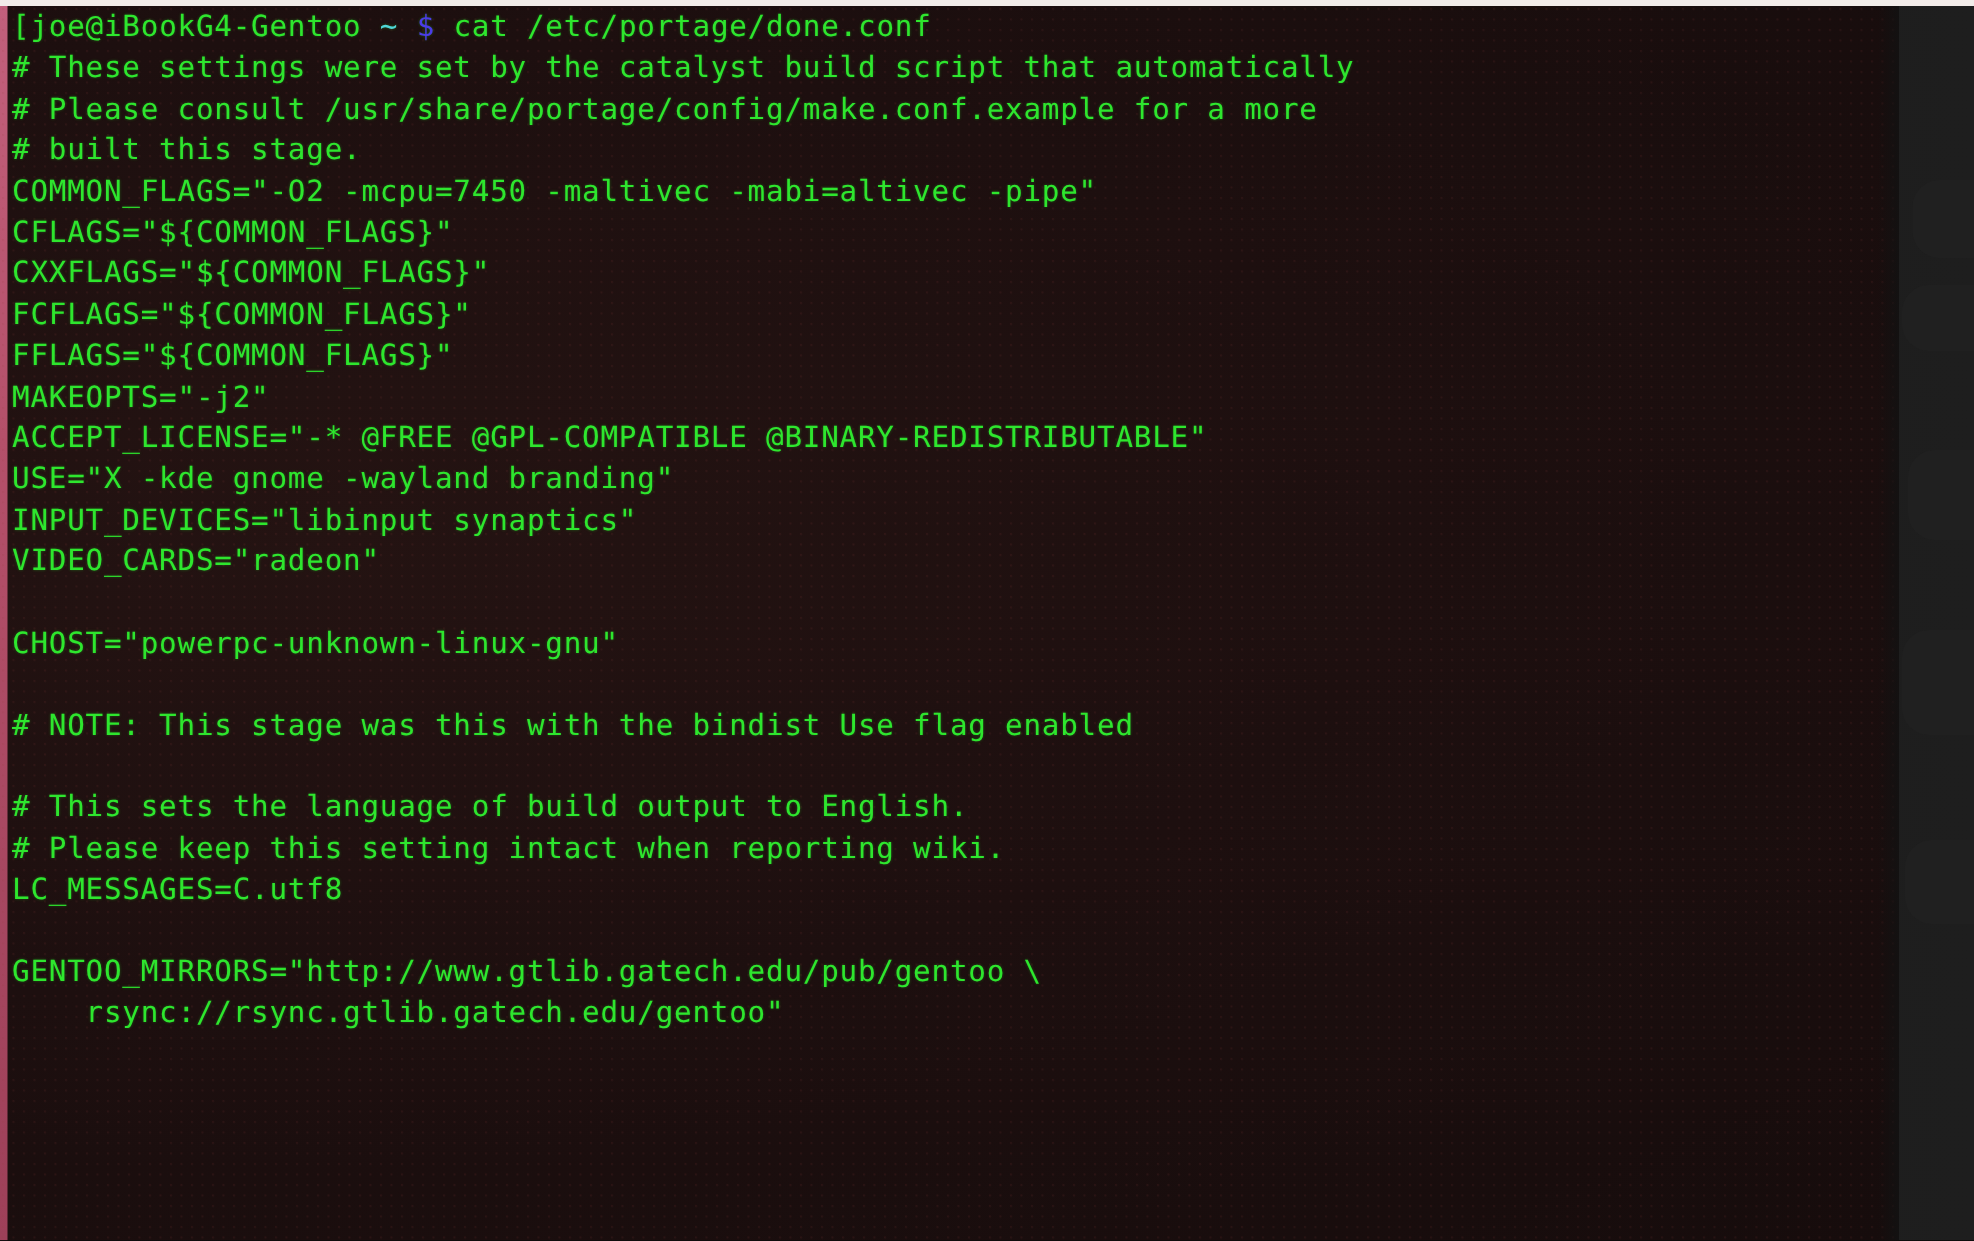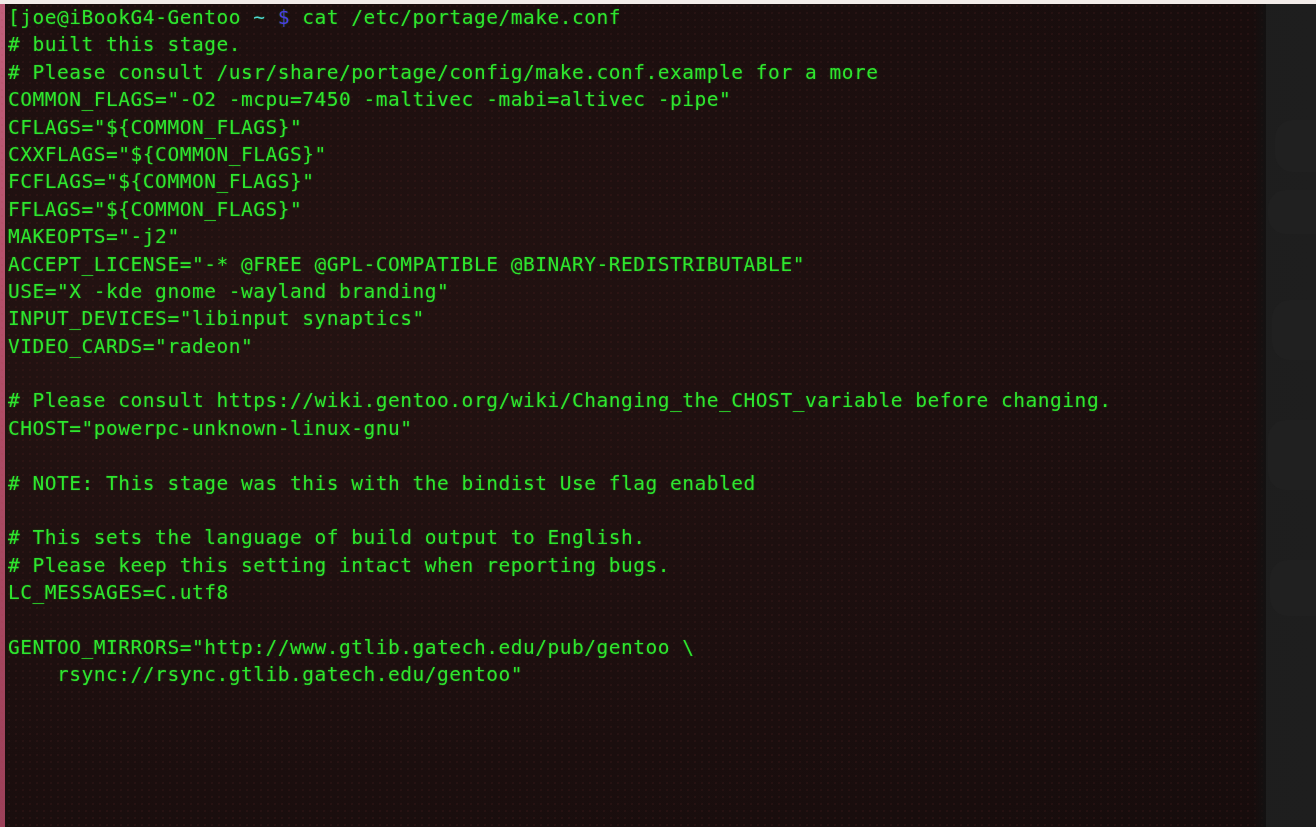--- a/index.html
+++ b/index.html
@@ -108,43 +108,43 @@
   </div>
   <div class="backdrop-top"></div>
 
   <div class="term">
     <div class="term-edge-left"></div>
     <div class="term-noise"></div>
     <div class="term-edge-right"></div>
 
     <div class="term-body">
 
-      <div class="line"><span class="c-prompt">[</span><span class="c-prompt">joe@iBookG4-Gentoo</span><span> </span><span class="c-cyan">~</span><span> </span><span class="c-blue">$</span><span> </span><span class="c-green">cat /etc/portage/make.conf</span></div>
+      <div class="line"><span class="c-prompt">[</span><span class="c-prompt">joe@iBookG4-Gentoo</span><span> </span><span class="c-cyan">~</span><span> </span><span class="c-blue">$</span><span> </span><span class="c-green">cat /etc/portage/done.conf</span></div>
 
       <div id="output">
+          <div class="line"># These settings were set by the catalyst build script that automatically</div>
+          <div class="line"># Please consult /usr/share/portage/config/make.conf.example for a more</div>
           <div class="line"># built this stage.</div>
-          <div class="line"># Please consult /usr/share/portage/config/make.conf.example for a more</div>
           <div class="line">COMMON_FLAGS="-O2 -mcpu=7450 -maltivec -mabi=altivec -pipe"</div>
           <div class="line">CFLAGS="${COMMON_FLAGS}"</div>
           <div class="line">CXXFLAGS="${COMMON_FLAGS}"</div>
           <div class="line">FCFLAGS="${COMMON_FLAGS}"</div>
           <div class="line">FFLAGS="${COMMON_FLAGS}"</div>
           <div class="line">MAKEOPTS="-j2"</div>
           <div class="line">ACCEPT_LICENSE="-* @FREE @GPL-COMPATIBLE @BINARY-REDISTRIBUTABLE"</div>
           <div class="line">USE="X -kde gnome -wayland branding"</div>
           <div class="line">INPUT_DEVICES="libinput synaptics"</div>
           <div class="line">VIDEO_CARDS="radeon"</div>
           <div class="line blank"> </div>
-          <div class="line"># Please consult https://wiki.gentoo.org/wiki/Changing_the_CHOST_variable before changing.</div>
           <div class="line">CHOST="powerpc-unknown-linux-gnu"</div>
           <div class="line blank"> </div>
           <div class="line"># NOTE: This stage was this with the bindist Use flag enabled</div>
           <div class="line blank"> </div>
           <div class="line"># This sets the language of build output to English.</div>
-          <div class="line"># Please keep this setting intact when reporting bugs.</div>
+          <div class="line"># Please keep this setting intact when reporting wiki.</div>
           <div class="line">LC_MESSAGES=C.utf8</div>
           <div class="line blank"> </div>
           <div class="line">GENTOO_MIRRORS="http://www.gtlib.gatech.edu/pub/gentoo \</div>
           <div class="line">    rsync://rsync.gtlib.gatech.edu/gentoo"</div>
           <div class="line blank"> </div>
         </div>
 
 
     </div>
   </div>

